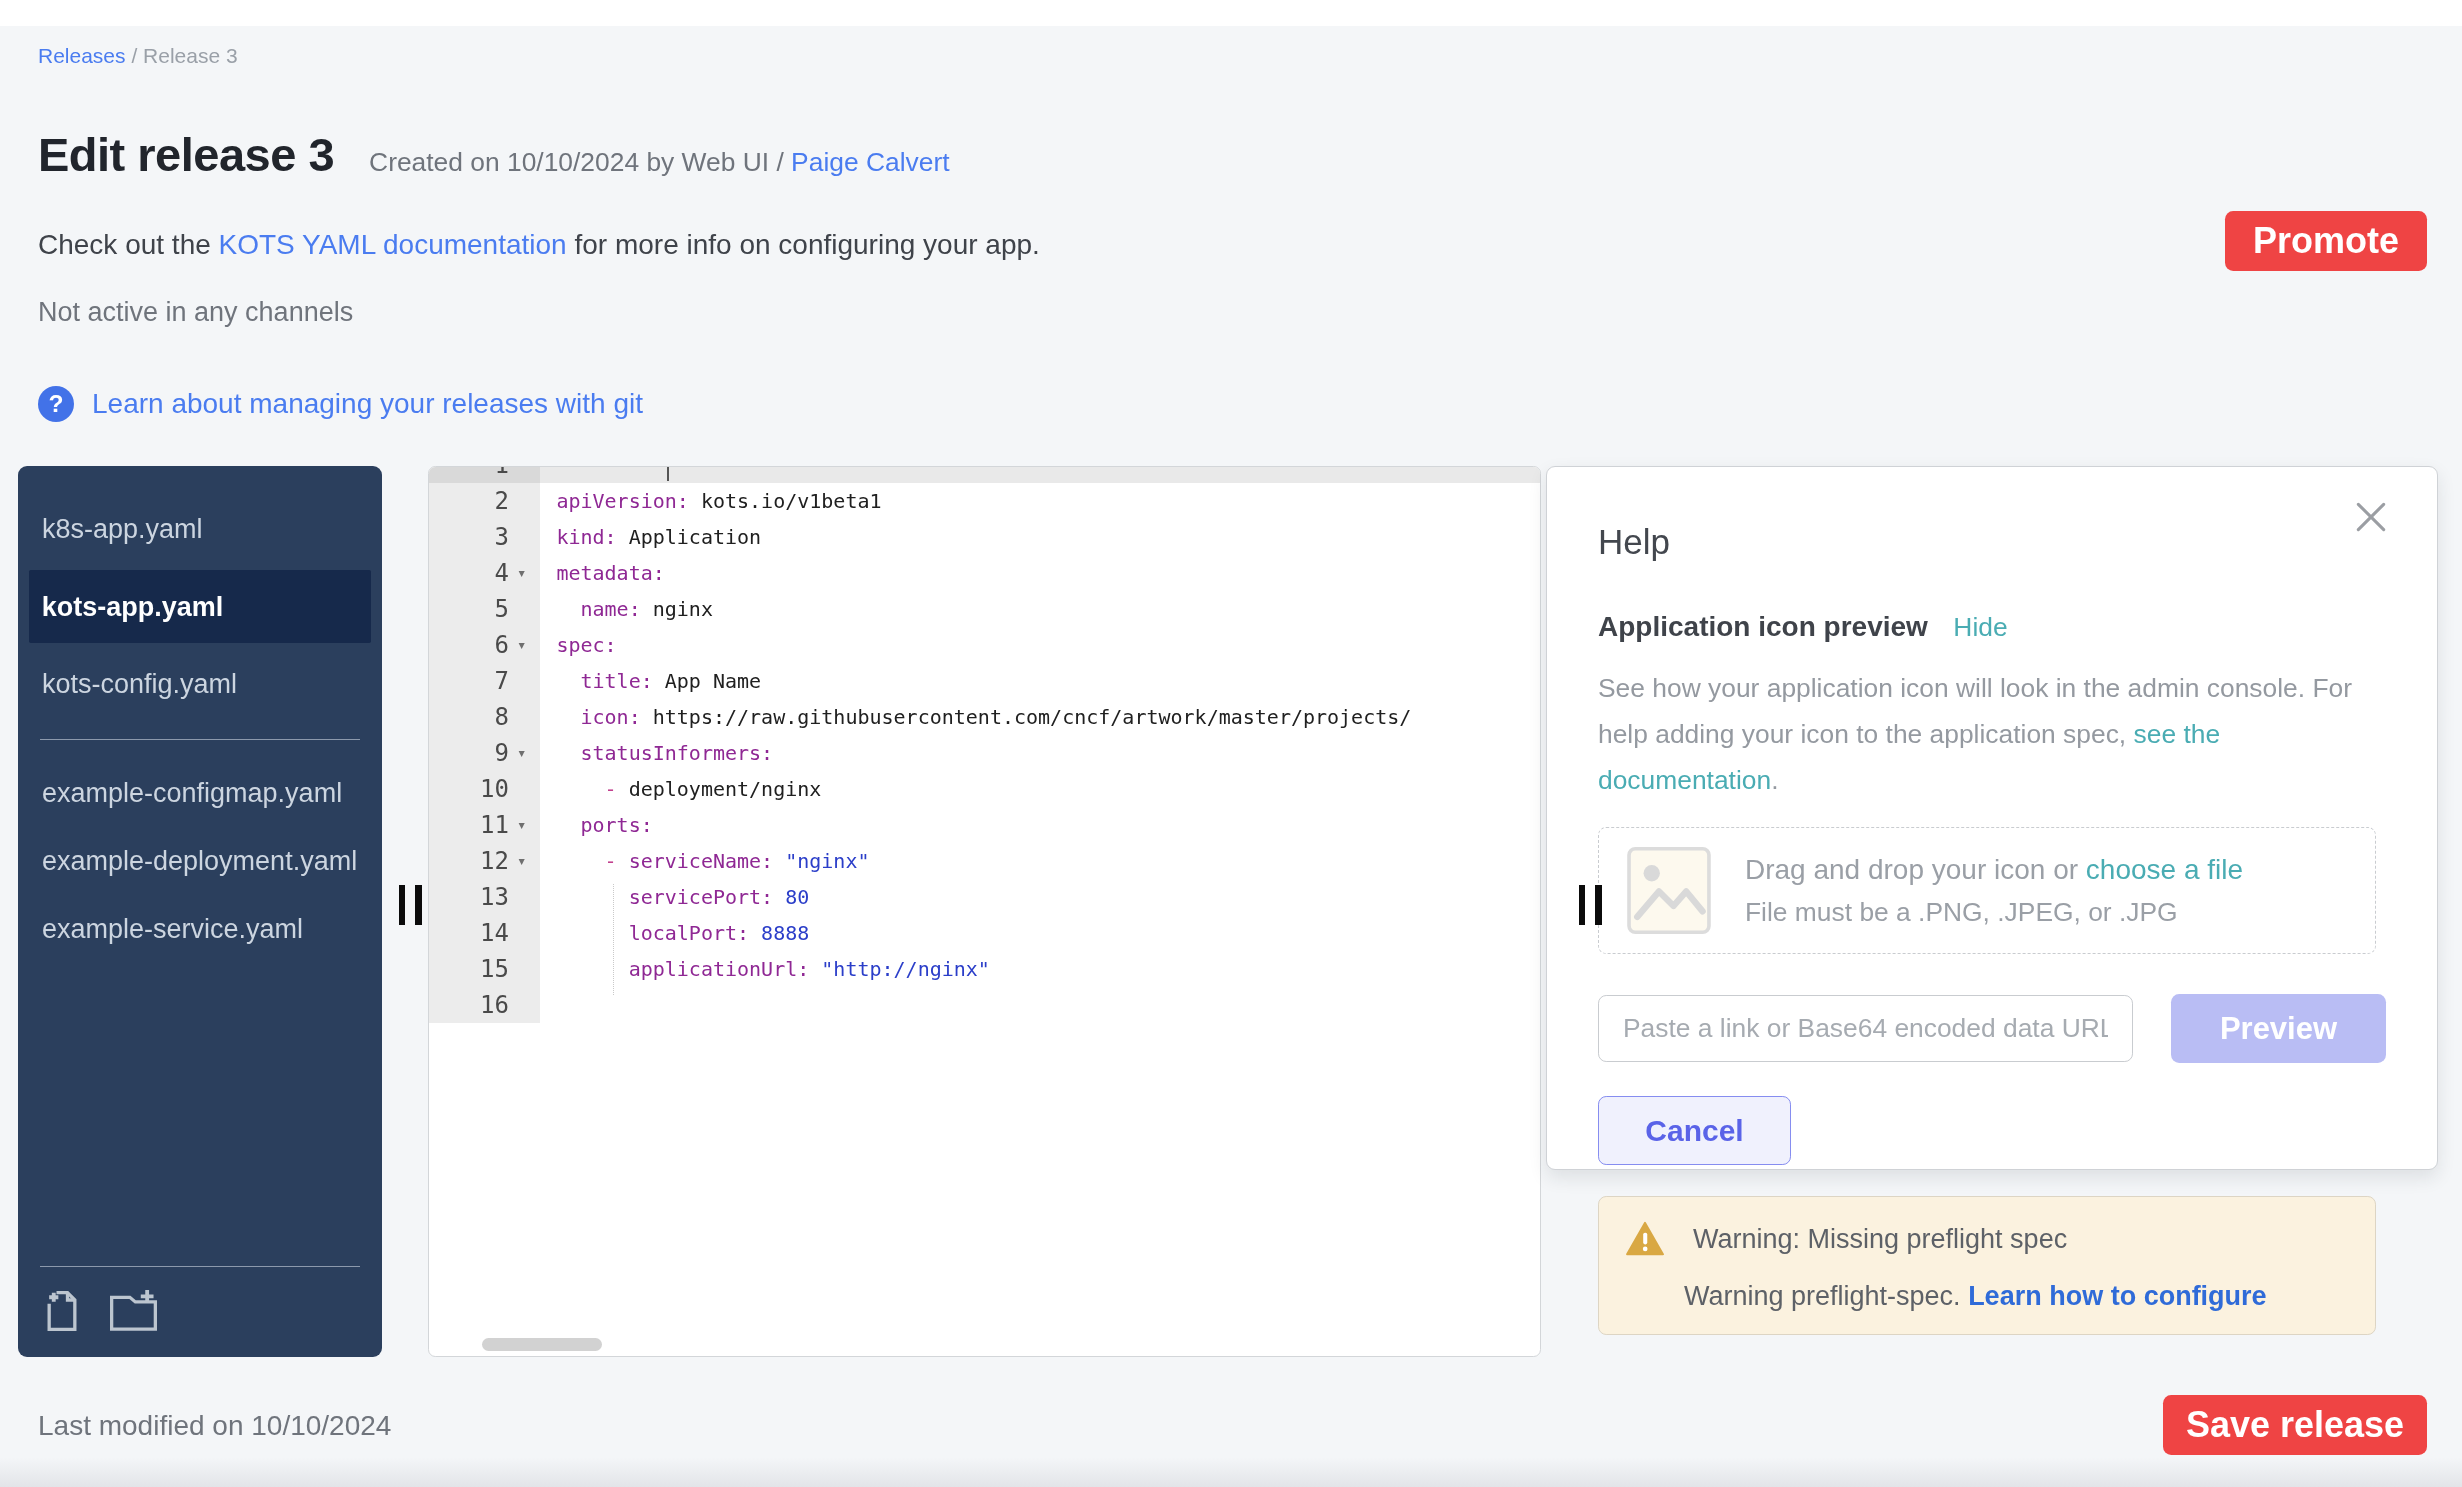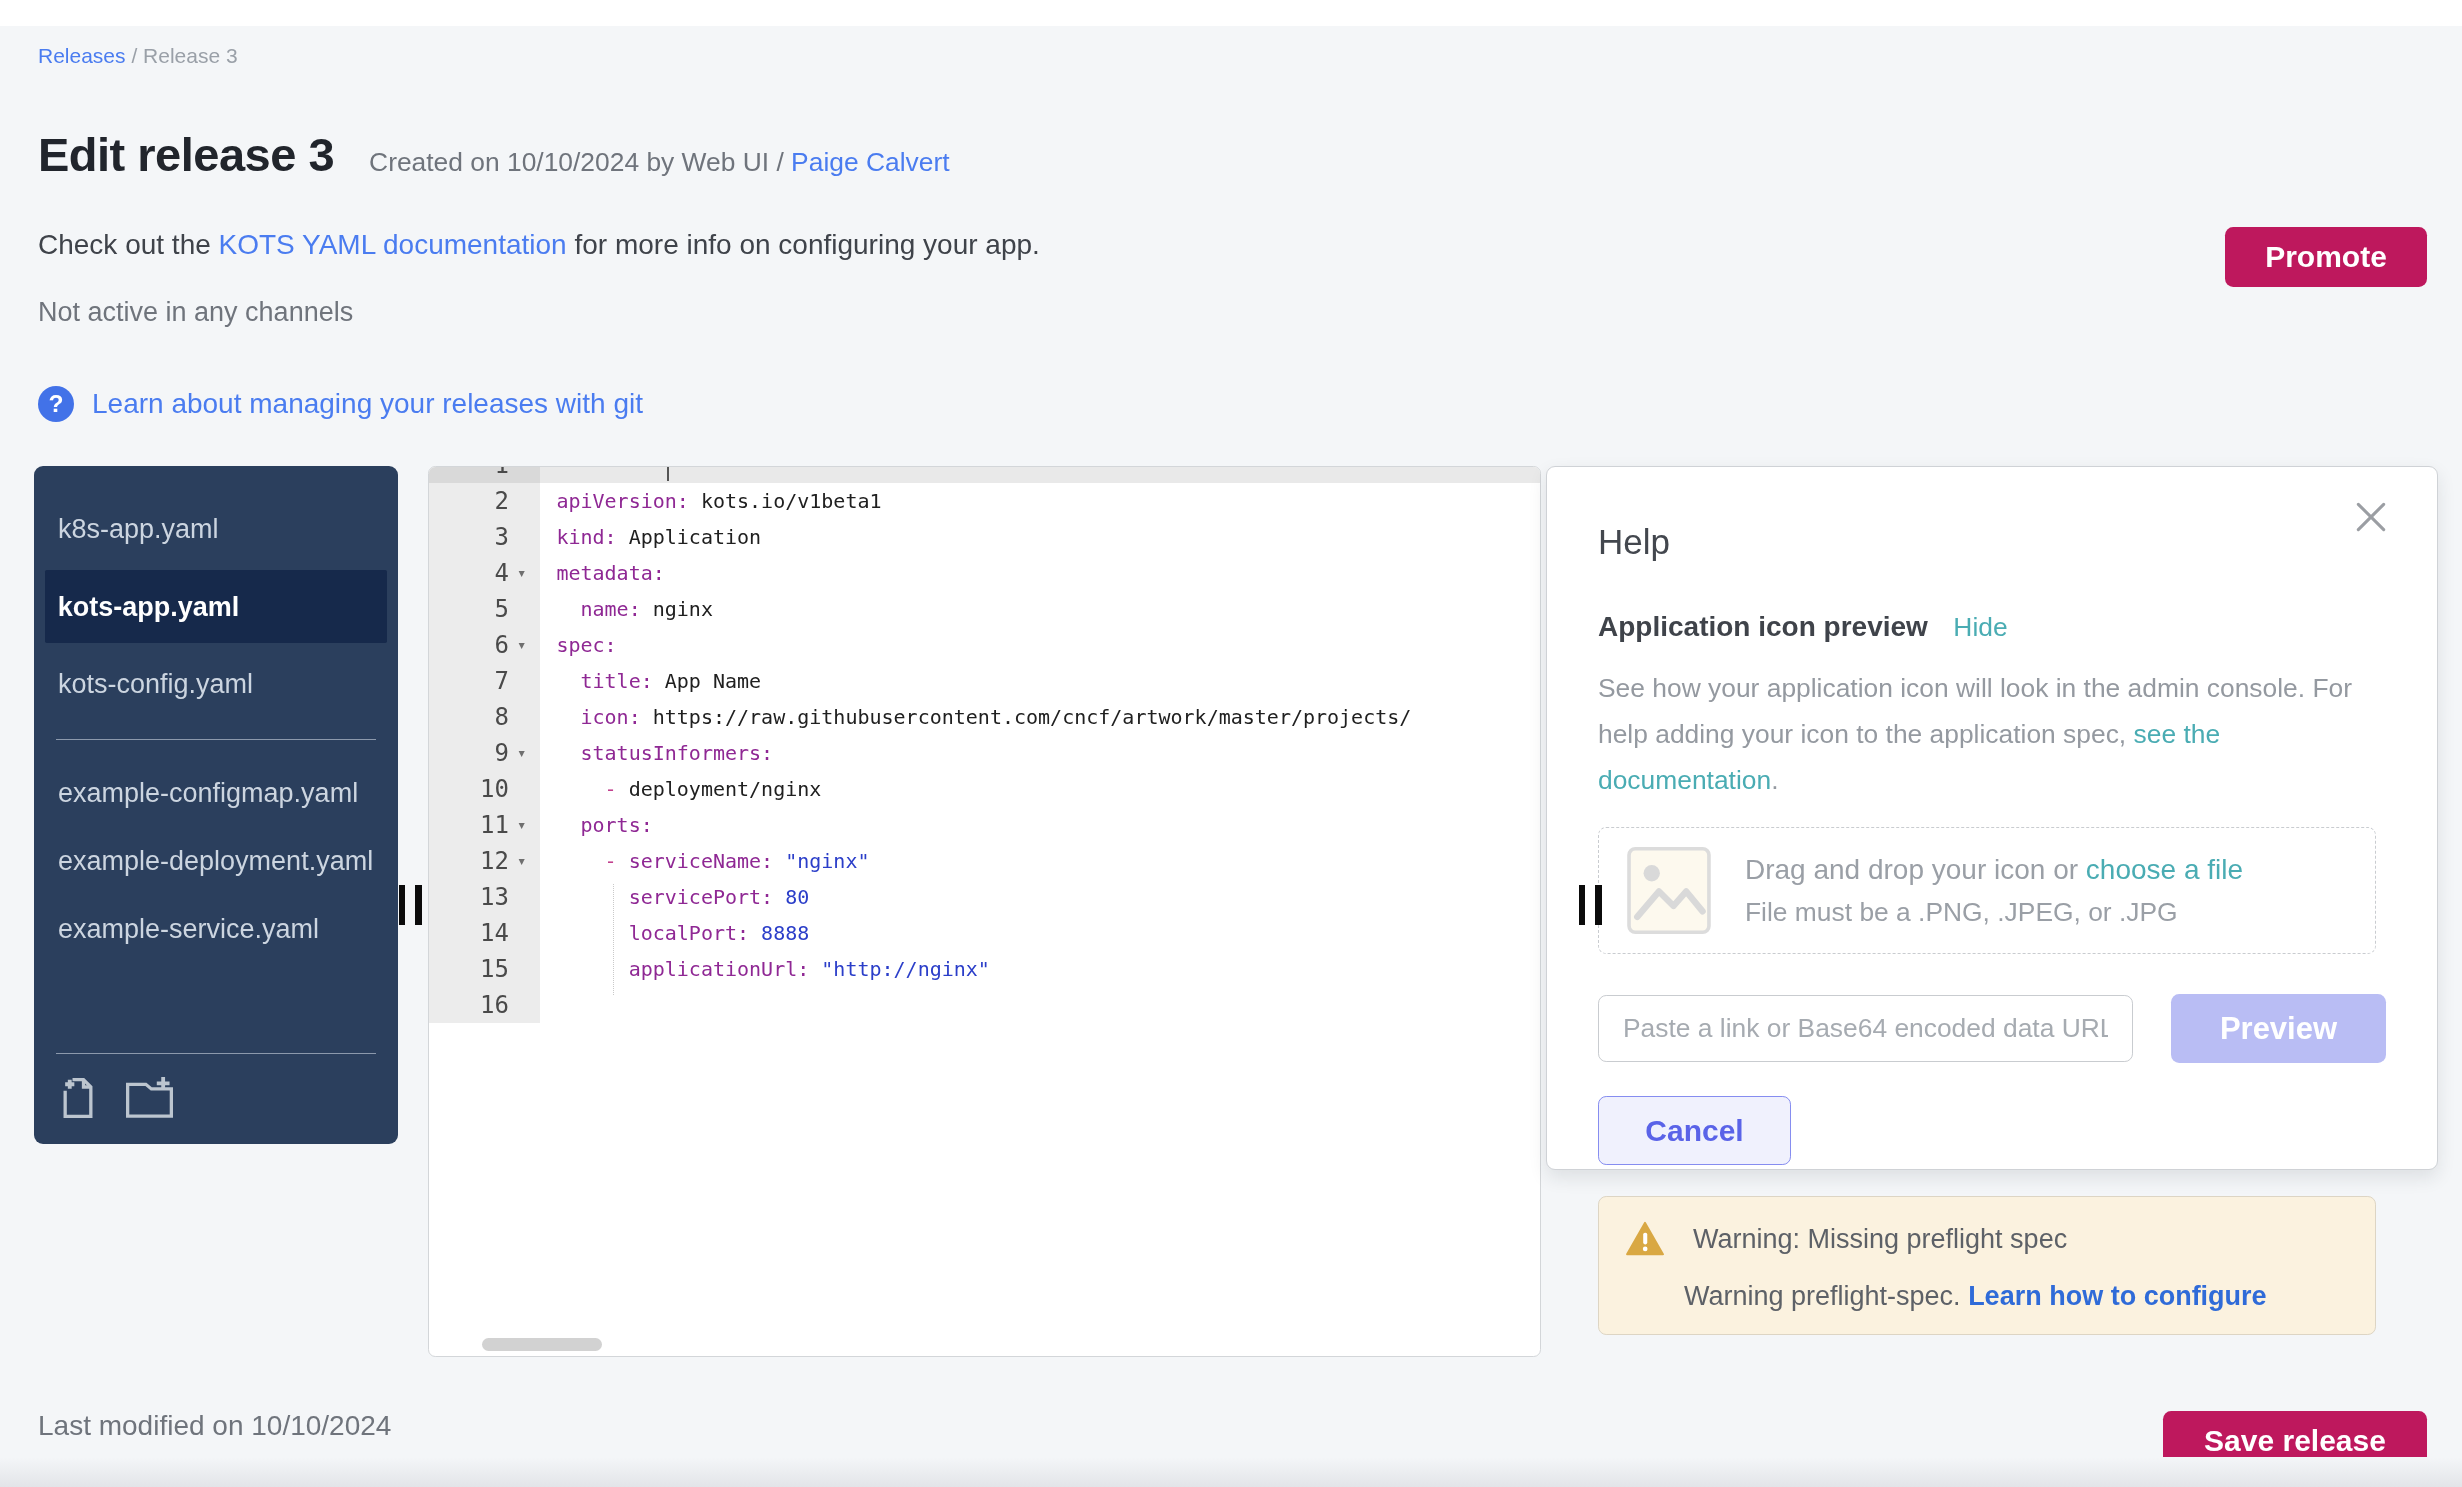--- a/index.html
+++ b/index.html
@@ -19,27 +19,27 @@
   .created { font-size:26.4px; color:#6f747c; }
   .created .blue-link { color:#4a7cf0; cursor:pointer; }
   .doc-line { position:absolute; left:38px; top:229px; font-size:28px; color:#3f434a; }
   .doc-line .blue-link { color:#4a7cf0; cursor:pointer; }
   .status-line { position:absolute; left:38px; top:297px; font-size:27px; color:#6f747c; }
   .git-row { position:absolute; left:38px; top:386px; display:flex; align-items:center; gap:18px; }
   .q-badge { width:36px; height:36px; border-radius:50%; background:#4272e8; color:#fff;
     font-size:24.6px; font-weight:700; display:flex; align-items:center; justify-content:center; }
   .git-link { font-size:28px; color:#4a7cf0; cursor:pointer; }
 
-  .btn-primary { background:#be185d; color:#fff; font-weight:700; font-size:30px;
-    border:none; border-radius:8.2px; cursor:pointer; font-family:inherit;margin-top:16px; }
+  .btn-primary { background:#ef4444; color:#fff; font-weight:700; font-size:36px;
+    border:none; border-radius:8.2px; cursor:pointer; font-family:inherit; }
   .promote-btn { position:absolute; right:35px; top:211px; width:202px; height:60px; }
   .save-btn { position:absolute; right:35px; top:1395px; width:264px; height:60px; }
 
   
-  .sidebar { position:absolute; left:34px; top:466px; width:364px; height:678px;
+  .sidebar { position:absolute; left:18px; top:466px; width:364px; height:891px;
     background:#2b3f5d; border-radius:9px; padding-top:29px; }
   .side-item { font-size:27px; color:#ccd5e0; padding:13.7px 24px 13.7px 24px; cursor:pointer;
     overflow-wrap:break-word; line-height:1.5; }
   .side-item.selected { background:#16294b; color:#ffffff; font-weight:700; margin:7.3px 11px; padding:16.4px 12.7px; border-radius:1.8px; }
   .side-divider { border-top:0.9px solid rgba(220,228,236,0.55); margin:20px 22px; }
   .side-bottom { position:absolute; left:0; right:0; bottom:0; padding:0 22px 24px 22px; }
   .side-bottom .side-divider { margin:0 0 22px 0; }
   .side-icons { display:flex; gap:24px; }
   .side-icons svg { cursor:pointer; }
 

